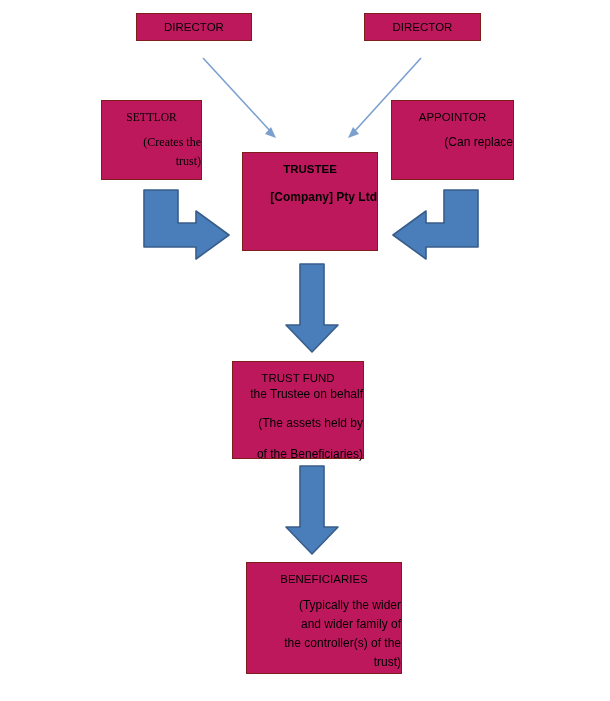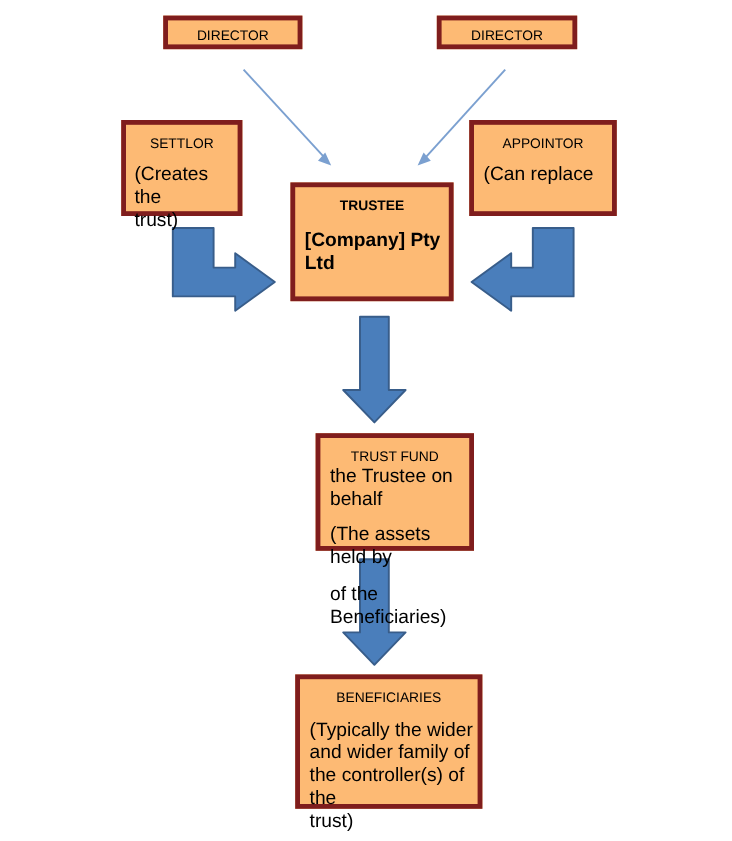--- a/index.html
+++ b/index.html
@@ -15,46 +15,46 @@
   #canvas {
     position: relative;
     width: 610px;
     height: 701px;
     background: #ffffff;
     overflow: hidden;
   }
   .box {
     position: absolute;
     box-sizing: border-box;
-    background: #fdba74;
-    border: 4px solid #7f1d1d;
+    background: #be185d;
+    border: 1px solid #7f1d1d;
     padding: 0;
   }
   .box .title {
     display: block;
     text-align: center;
     font-size: 11.5px;
     line-height: 14px;
     color: #000000;
     white-space: nowrap;
   }
   .box .body {
     display: block;
-    text-align: left;
-    font-size: 16px;
+    text-align: right;
+    font-size: 12px;
     line-height: 19px;
     color: #000000;
   }
   
   #box-director-left  { left:136px; top:13px;  width:116px; height:28px; }
   #box-director-right { left:364px; top:13px;  width:117px; height:28px; }
-  #box-settlor        { left:101px; top:100px; width:101px; height:80px; }
+  #box-settlor        { left:101px; top:100px; width:101px; height:80px;font-family:Liberation Serif, serif; }
   #box-appointor      { left:391px; top:100px; width:123px; height:80px; }
   #box-trustee        { left:242px; top:152px; width:136px; height:99px;font-weight:bold; }
-  #box-trustfund      { left:263px; top:361px; width:132px; height:98px; }
+  #box-trustfund      { left:232px; top:361px; width:132px; height:98px; }
   #box-beneficiaries  { left:246px; top:562px; width:156px; height:112px; }
 
   #box-director-left .title,
   #box-director-right .title { margin-top: 6px; }
 
   #box-settlor .title,
   #box-appointor .title,
   #box-trustee .title,
   #box-trustfund .title,
   #box-beneficiaries .title { margin-top: 9px; }

